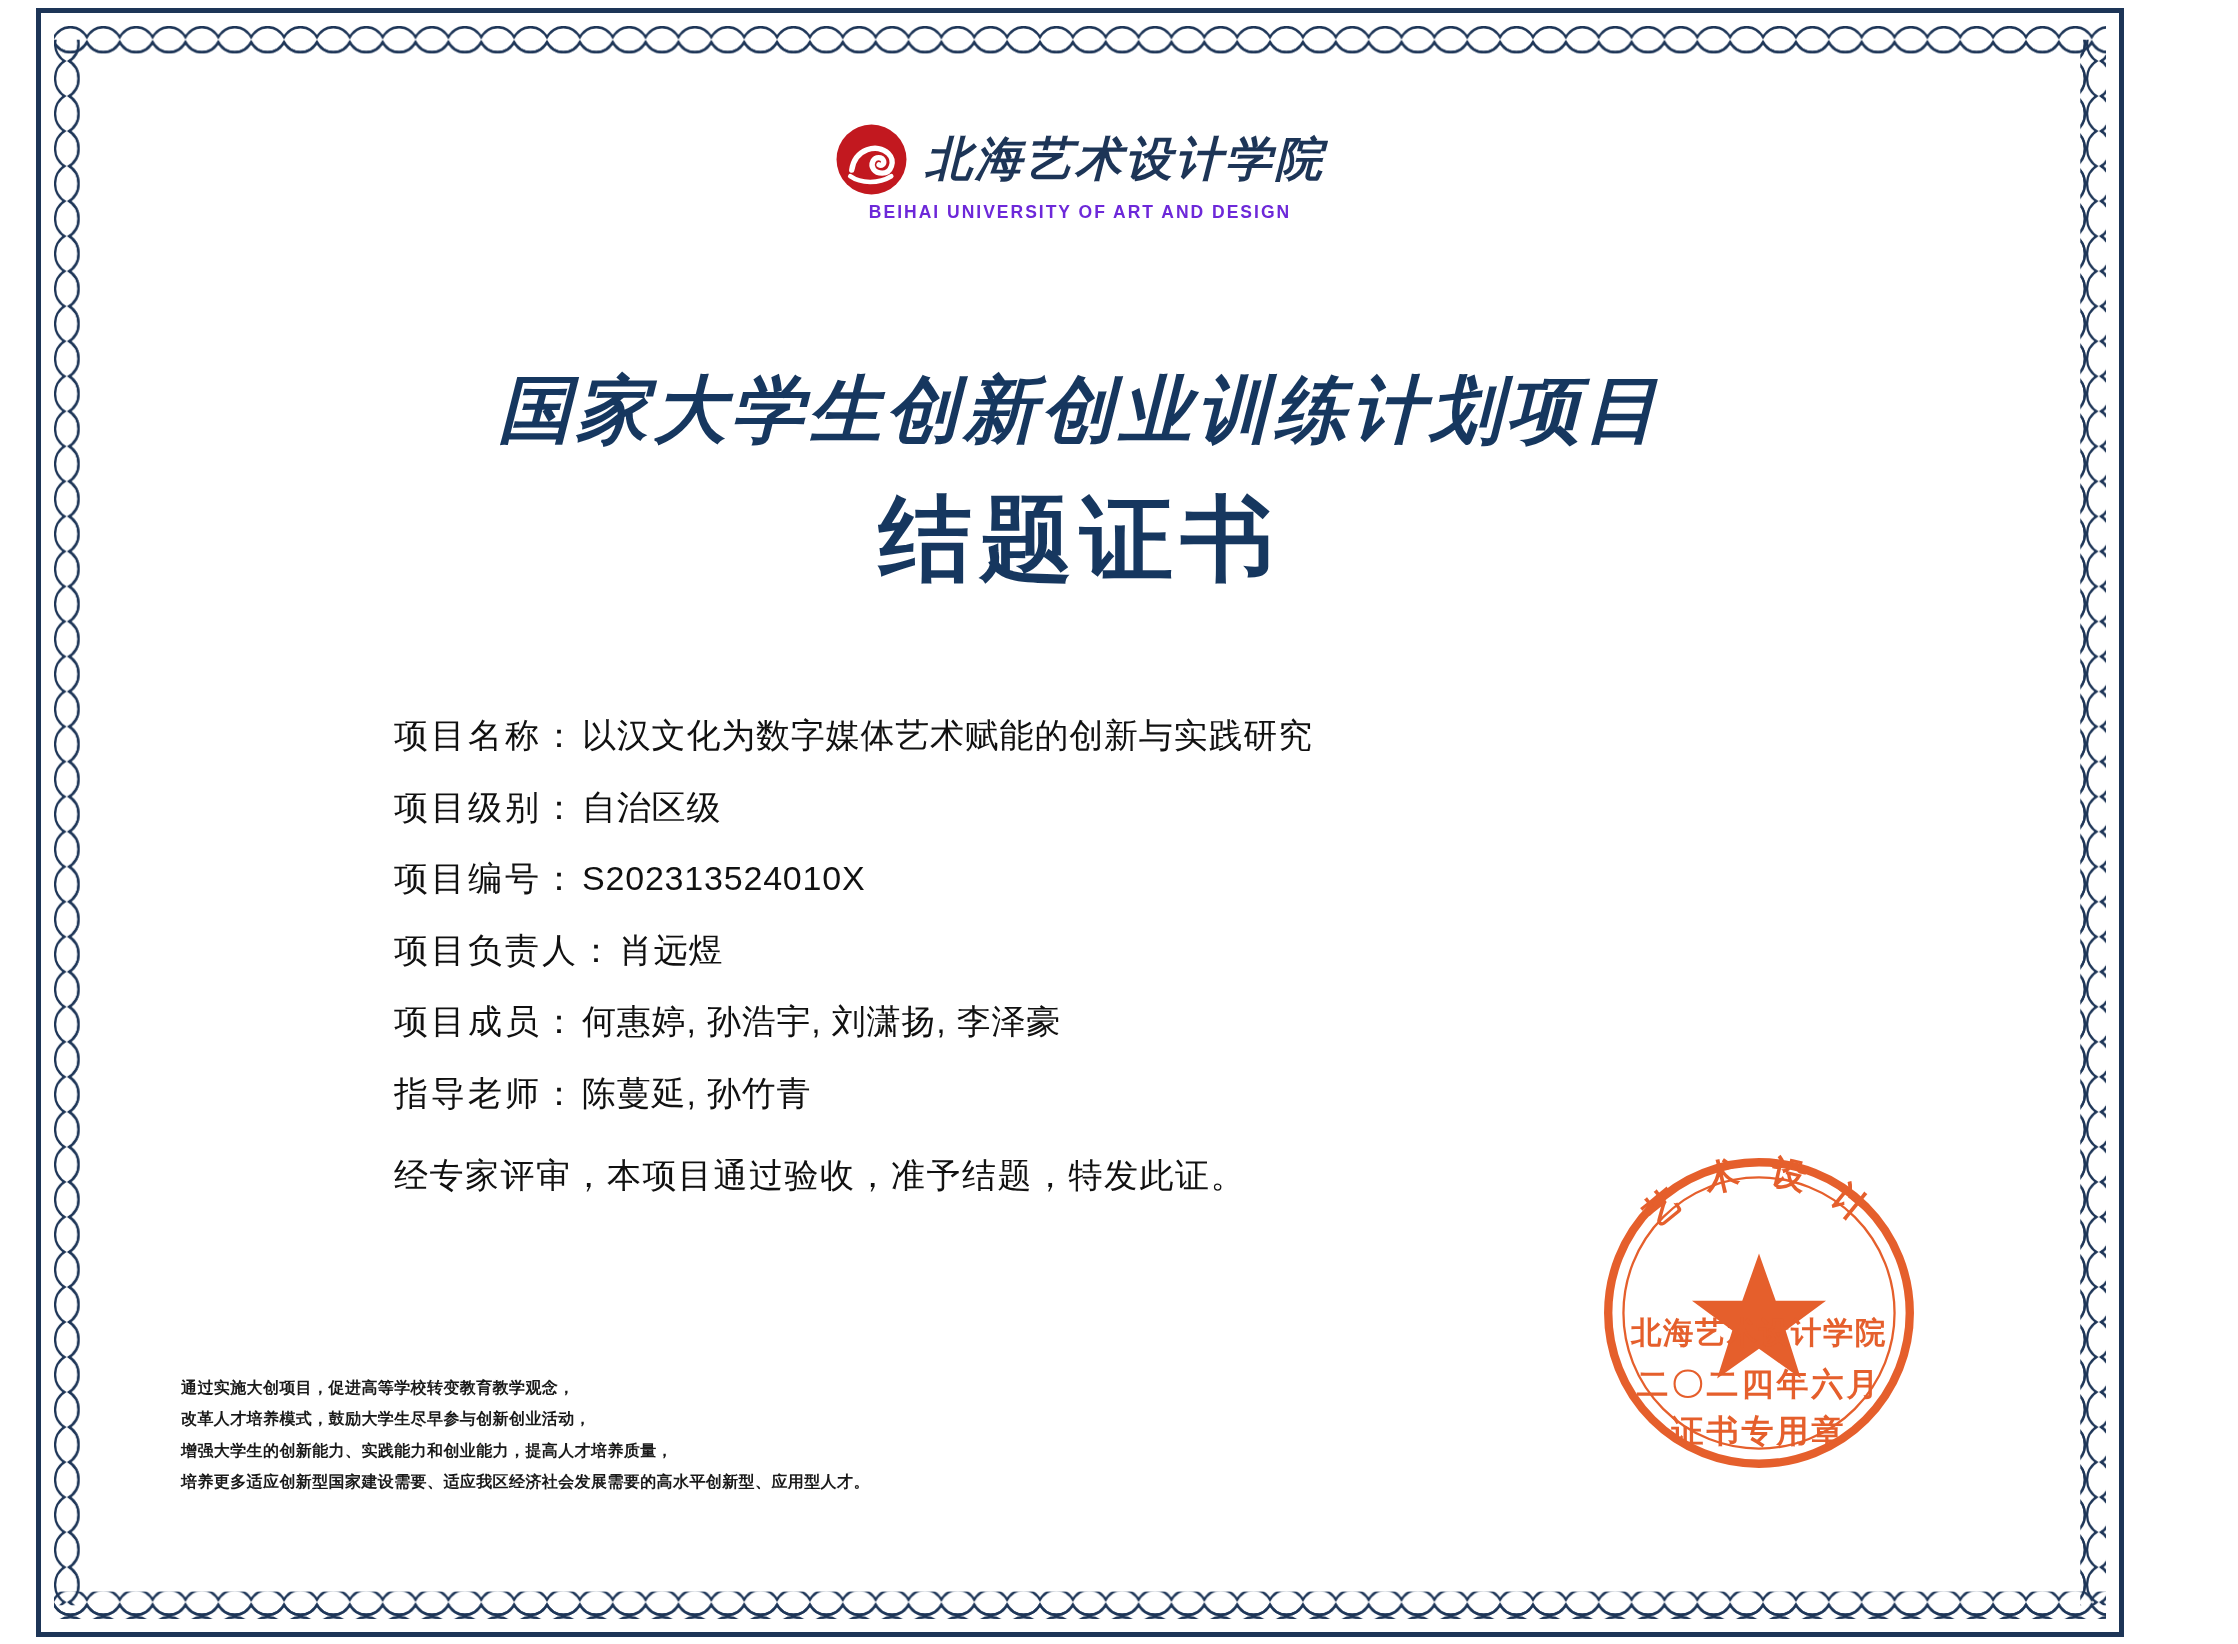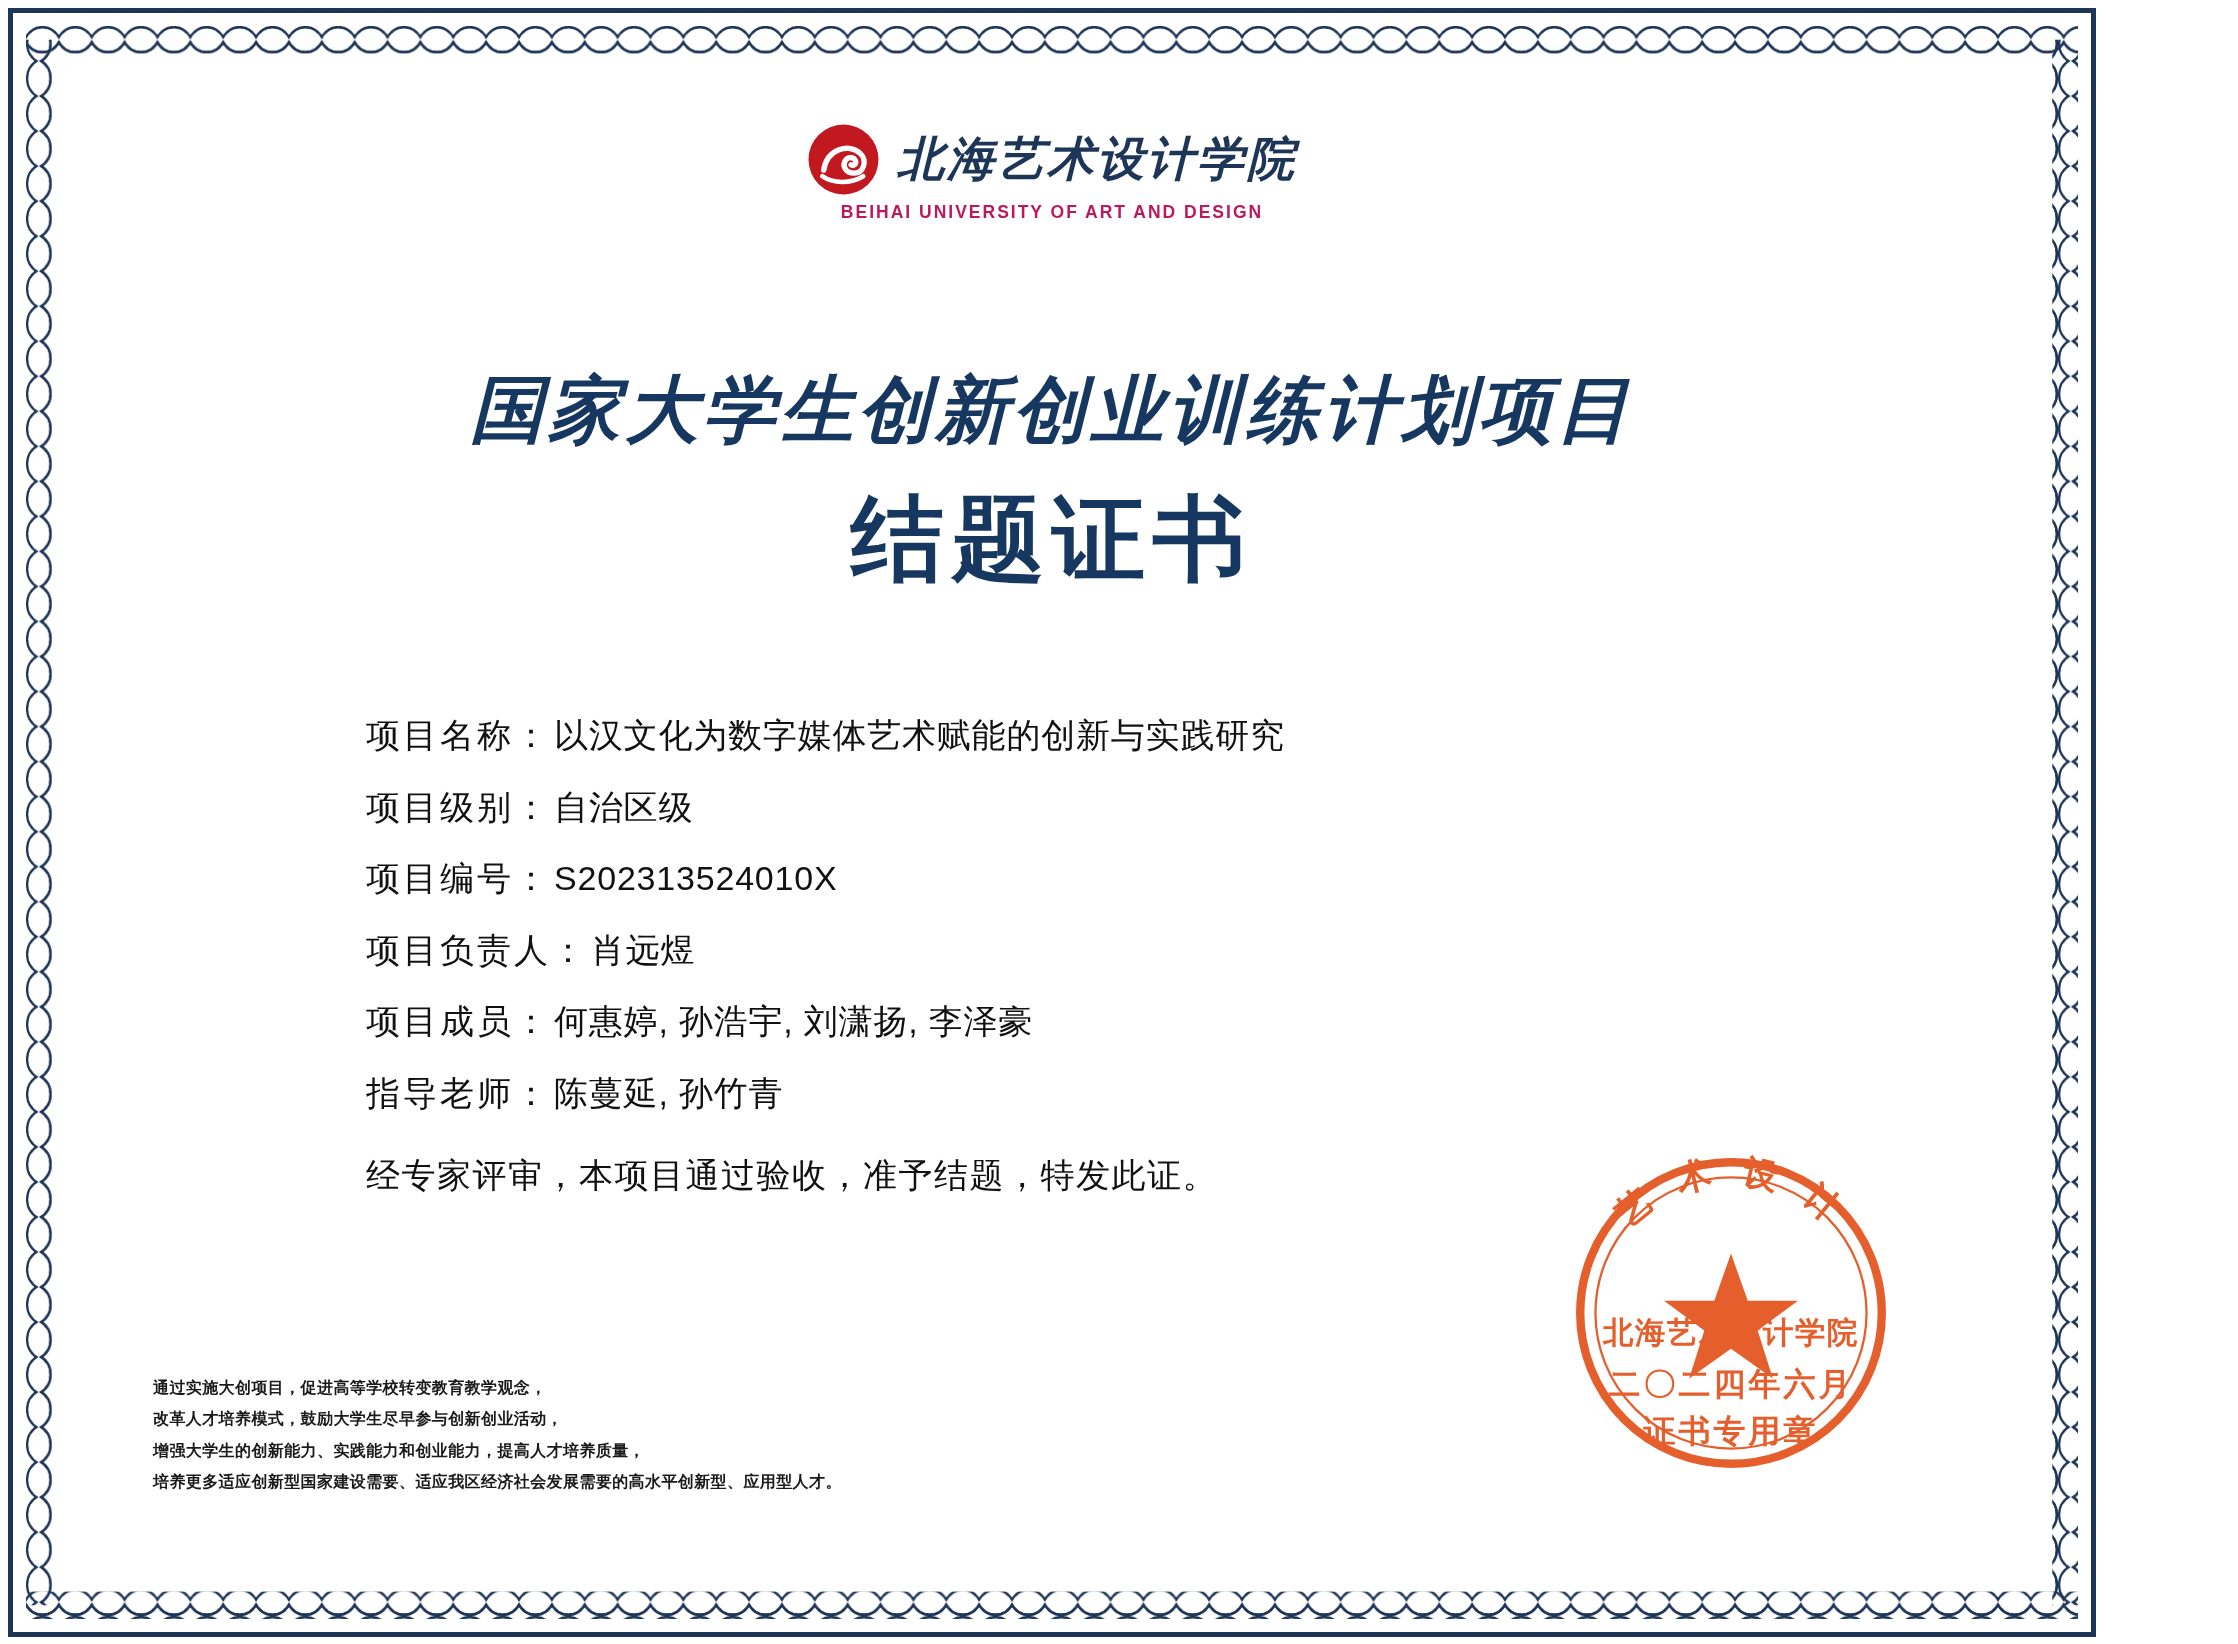--- a/index.html
+++ b/index.html
@@ -13,20 +13,21 @@
     font-family: "Liberation Sans", "DejaVu Sans", sans-serif;
     overflow: hidden;
   }
 
   .certificate {
     position: relative;
     width: 2104px;
     height: 1645px;
     background: #ffffff;
     box-sizing: border-box;
+    margin-left: 28px;
   }
 
   
   .outer-frame {
     position: absolute;
     left: 7.6px;
     top: 7.6px;
     right: 7.6px;
     bottom: 7.6px;
     border: 5.3px solid #1d3557;
@@ -85,21 +86,21 @@
     font-style: italic;
     color: #1d3557;
     letter-spacing: 3px;
     white-space: nowrap;
   }
   .logo-en {
     margin-top: 6.1px;
     font-size: 17.5px;
     font-weight: bold;
     letter-spacing: 2px;
-    color: #be185d;
+    color: #6d28d9;
     white-space: nowrap;
   }
 
   
   .title-main {
     position: absolute;
     left: 0;
     right: 0;
     top: 289px;
     text-align: center;

